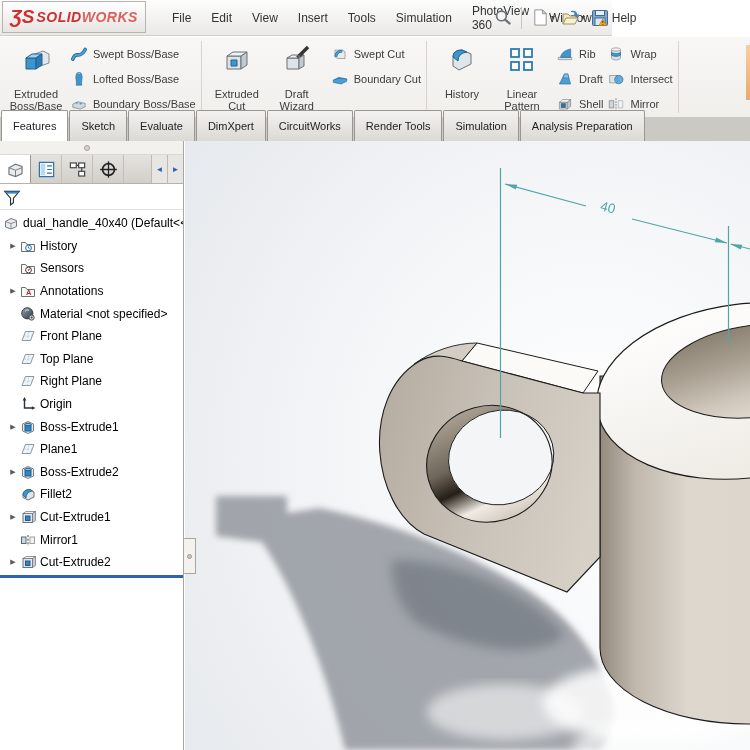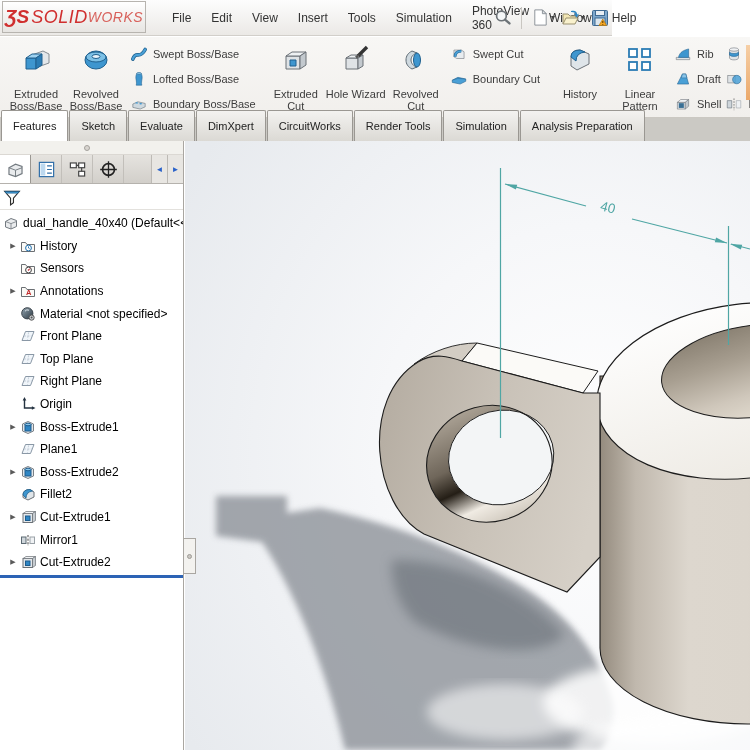--- a/index.html
+++ b/index.html
@@ -7,22 +7,22 @@
   #stage{position:relative;width:750px;height:750px;overflow:hidden;
          font-family:"Liberation Sans",sans-serif;background:#fff;}
 
   
   #titlebar{position:absolute;left:0;top:0;width:612px;height:36px;
     background:linear-gradient(#fdfdfd,#ebe9e6);border-bottom:1px solid #d2cfca;}
   #logo{position:absolute;left:2px;top:1px;width:144px;height:32px;
     background:linear-gradient(#ffffff,#e7e5e2);border:1px solid #b7b4af;
     display:flex;align-items:center;justify-content:center;white-space:nowrap;}
   .logo-glyph{font-style:italic;font-weight:bold;font-size:19px;color:#d02f2f;margin-right:2px;}
-  .logo-bold{font-style:italic;font-weight:normal;font-size:18px;color:#d02f2f;letter-spacing:.5px;}
-  .logo-light{font-style:italic;font-size:14px;color:#d8625c;letter-spacing:.5px;}
+  .logo-bold{font-style:italic;font-weight:bold;font-size:14px;color:#d02f2f;letter-spacing:.5px;}
+  .logo-light{font-style:italic;font-size:14px;color:#d8625c;letter-spacing:.5px;font-weight:bold;}
   #menubar{position:absolute;left:162px;top:0;height:35px;display:flex;align-items:center;}
   .menu-item{padding:3px 10px;font-size:12px;color:#333;cursor:default;}
   #quickbar{position:absolute;right:0;top:0;height:35px;display:flex;align-items:center;gap:5px;padding-right:2px;}
   .qsep{width:1px;height:22px;background:#c9c6c1;margin:0 4px;}
   .qbtn{display:flex;align-items:center;}
   .dd{font-size:8px;color:#444;margin-left:1px;}
 
   
   #ribbon{position:absolute;left:0;top:37px;width:750px;height:81px;
     background:linear-gradient(#f8f7f5,#f1efec);border-bottom:1px solid #cbc8c2;
@@ -333,26 +333,20 @@
   </div>
 
   <div id="ribbon">
       <div class="rgroup">
         <div class="bigbtn">
           <svg class="bicon">
             <use href="#s-extruded-boss"></use>
           </svg>
           <div class="biglabel">Extruded Boss/Base</div>
         </div>
-        <div class="bigbtn">
-          <svg class="bicon">
-            <use href="#s-revolved-boss"></use>
-          </svg>
-          <div class="biglabel">Revolved Boss/Base</div>
-        </div>
         <div class="smallcol">
           <div class="smallbtn">
             <svg class="sicon">
               <use href="#s-swept-boss"></use>
             </svg>
             <span class="smalllabel">Swept Boss/Base</span>
           </div>
           <div class="smallbtn">
             <svg class="sicon">
               <use href="#s-lofted-boss"></use>
@@ -372,28 +366,22 @@
         <div class="bigbtn">
           <svg class="bicon">
             <use href="#s-extruded-cut"></use>
           </svg>
           <div class="biglabel">Extruded Cut</div>
         </div>
         <div class="bigbtn">
           <svg class="bicon">
             <use href="#s-hole-wizard"></use>
           </svg>
-          <div class="biglabel">Hole Wizard</div>
+          <div class="biglabel">Draft Wizard</div>
           <div class="bigdd">▾</div>
-        </div>
-        <div class="bigbtn">
-          <svg class="bicon">
-            <use href="#s-revolved-cut"></use>
-          </svg>
-          <div class="biglabel">Revolved Cut</div>
         </div>
         <div class="smallcol">
           <div class="smallbtn">
             <svg class="sicon">
               <use href="#s-swept-cut"></use>
             </svg>
             <span class="smalllabel">Swept Cut</span>
           </div>
           <div class="smallbtn">
             <svg class="sicon">

